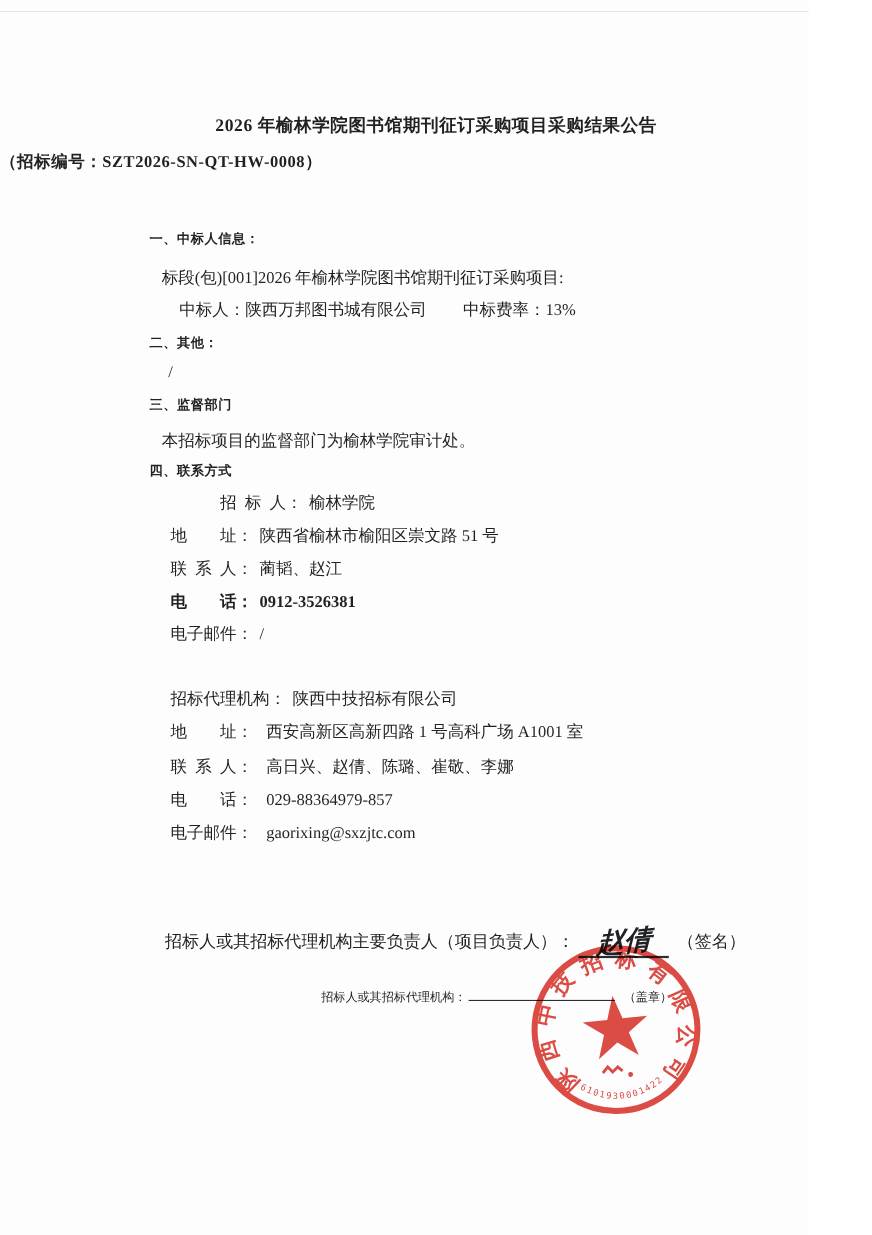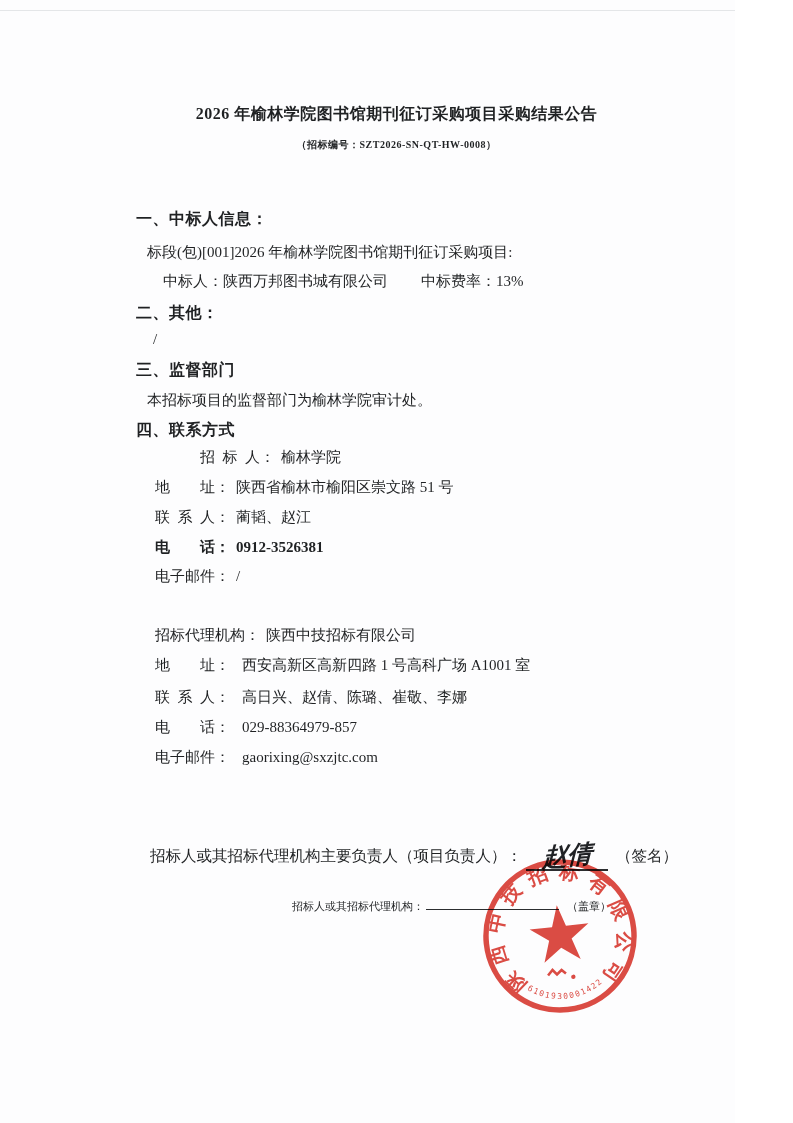--- a/index.html
+++ b/index.html
@@ -11,24 +11,24 @@
     font-family:"Liberation Serif","DejaVu Serif",serif;
     color:#1f2123;
   }
   .scan-line{position:absolute;top:10px;left:0;width:793px;height:1px;background:#e4e6e8;}
   .abs{position:absolute;white-space:nowrap;}
   .doc-title{
     top:104px;left:0;width:793px;text-align:center;
     font-size:16px;font-weight:bold;letter-spacing:.5px;
   }
   .doc-subtitle{
-    top:138px;left:0;width:793px;text-align:center;
-    font-size:10px;font-weight:bold;letter-spacing:.5px;
+    top:138px;left:0;width:793px;
+    font-size:15px;font-weight:bold;letter-spacing:.5px;
   }
-  .sec-heading{font-size:16px;font-weight:bold;left:136px;letter-spacing:.5px;}
+  .sec-heading{font-size:12px;font-weight:bold;left:136px;letter-spacing:.5px;}
   .body-line{font-size:15px;}
   .crow{font-size:15px;left:155px;}
   .clabel{
     display:inline-block;width:60px;
     text-align:justify;text-align-last:justify;
     -moz-text-align-last:justify;
   }
   .clabel-wide{display:inline-block;width:auto;}
   .colon{display:inline-block;margin-right:6px;}
   .rate-group{position:absolute;left:258px;top:0;}

